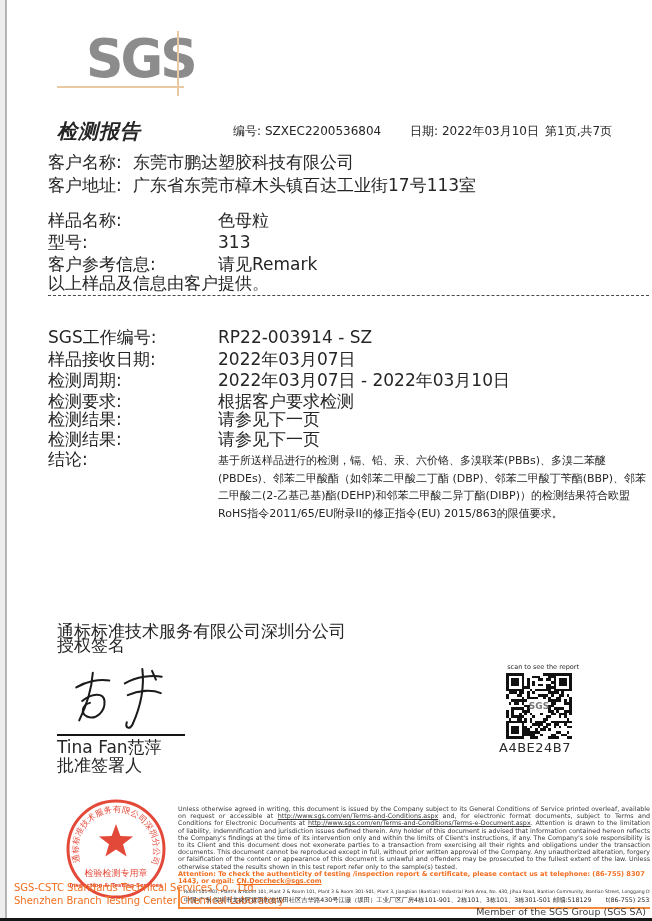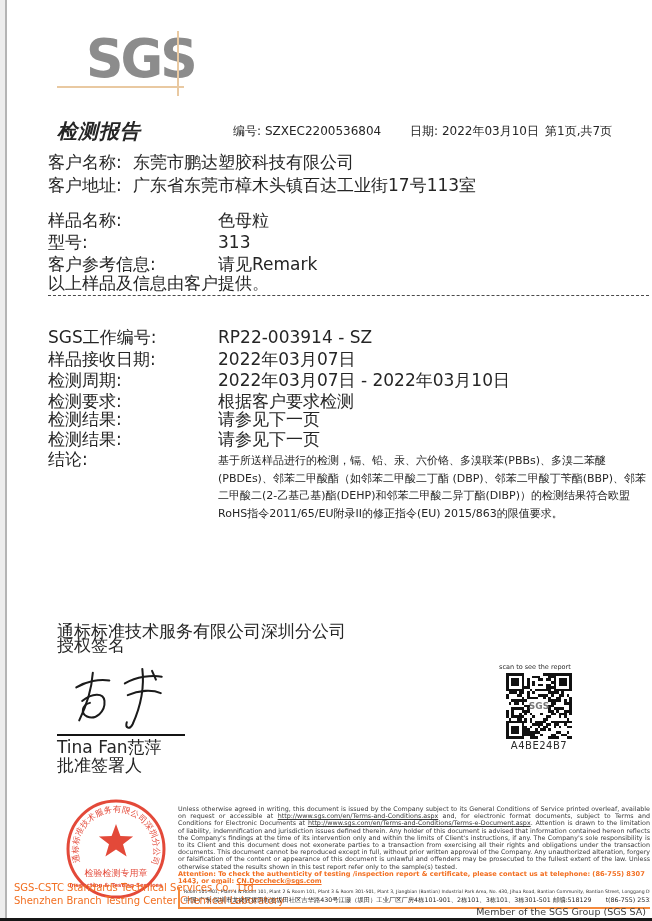--- a/index.html
+++ b/index.html
@@ -11,22 +11,22 @@
   .hmeta{font-size:12px;font-weight:normal;white-space:nowrap;}
   .edge-strip{left:0;top:0;width:5px;height:921px;background:#ededed;}
   .edge-line{left:5px;top:0;width:2px;height:921px;background:#b4b4b4;}
   .logo-text{left:86px;top:30px;font-size:52px;font-weight:900;color:#8c8c8c;
              letter-spacing:-3px;line-height:56px;transform:scaleY(1.04);}
   .logo-hline{left:57px;top:86px;width:127px;height:2px;background:#e9c9a1;}
   .logo-vline{left:177px;top:31px;width:2px;height:65px;background:#e9c9a1;}
   .dashed-sep{left:48px;top:295px;width:601px;border-top:1.5px dashed #4a4a4a;height:0;}
   .para{font-size:11px;line-height:17.5px;white-space:normal;}
   .sigline{left:57px;top:734px;width:128px;height:2px;background:#141414;}
-  .qr-caption{font-size:6.5px;color:#2a2a2a;text-align:left;width:80px;}
-  .qr-id{font-size:10px;color:#2a2a2a;text-align:center;width:80px;letter-spacing:.5px;}
+  .qr-caption{font-size:6.5px;color:#2a2a2a;text-align:right;width:80px;}
+  .qr-id{font-size:13px;color:#2a2a2a;text-align:left;width:80px;letter-spacing:.5px;}
   .footer-right{left:178px;top:805px;width:472px;}
   .disclaimer{font-size:6.35px;line-height:7.2px;text-align:justify;color:#3a3a3a;}
   .disclaimer .url{text-decoration:underline;}
   .attention{font-size:6.6px;line-height:7.5px;color:#f26f21;font-weight:bold;margin-top:1px;}
   .attention .url{text-decoration:underline;margin-top:22px;}
   .addr{margin-top:2px;border-left:2px solid #f58a3c;border-bottom:2px solid #f58a3c;
         padding:1px 0 3px 4px;}
   .addr-line1{font-size:4.6px;line-height:6px;color:#2c2c2c;display:flex;justify-content:space-between;white-space:nowrap;overflow:hidden;}
   .addr-line2{font-size:6.3px;line-height:9px;color:#1f1f1f;display:flex;white-space:nowrap;overflow:hidden;}
   .addr-line2 .ph{margin-left:14px;}

